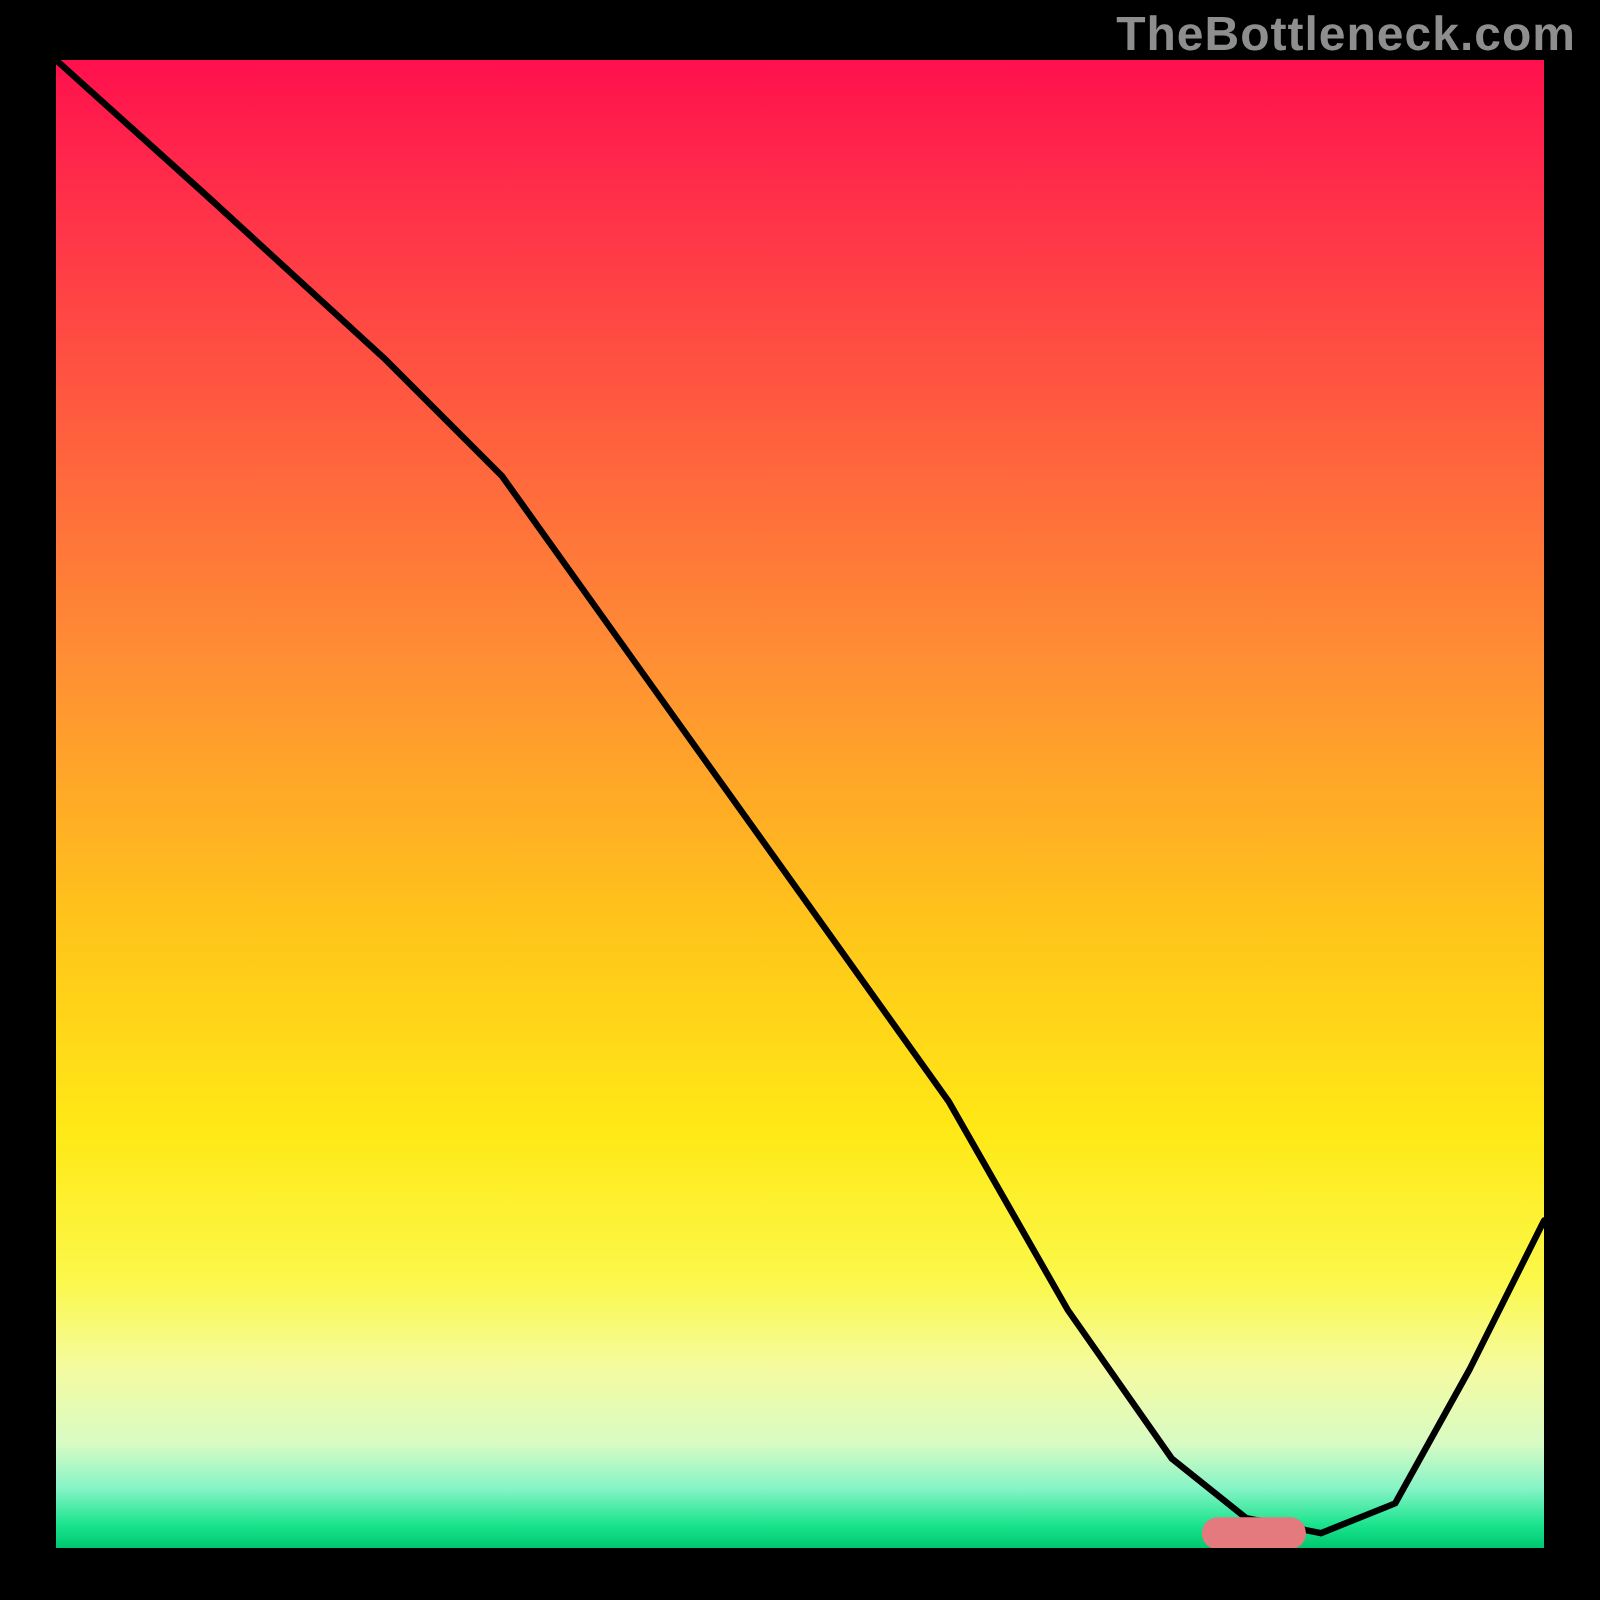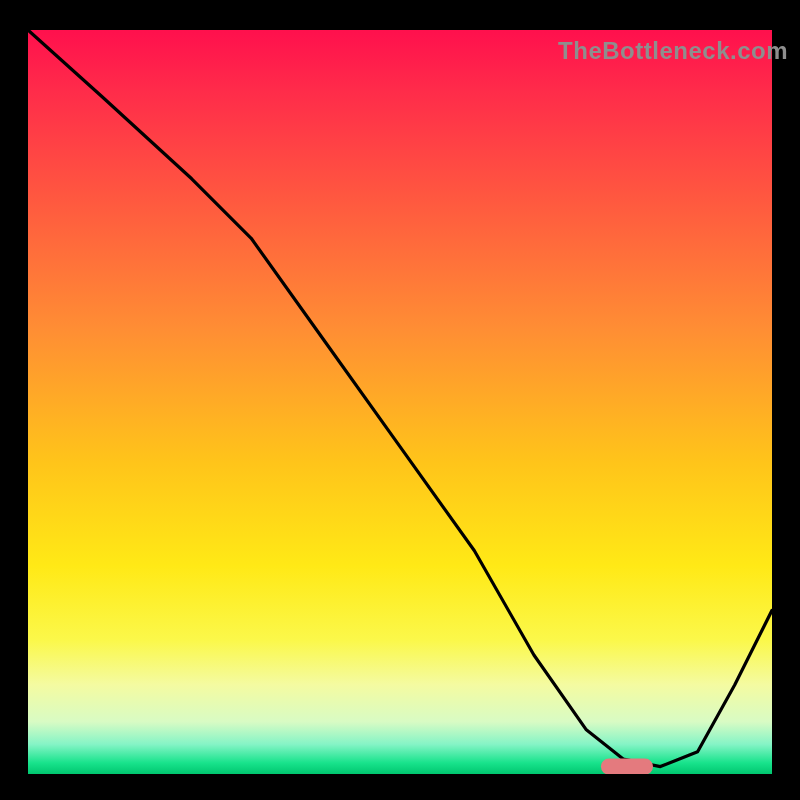--- a/index.html
+++ b/index.html
@@ -21,21 +21,20 @@
   }
   .watermark {
     position: absolute;
     top: 4px;
     right: 12px;
     font-size: 24px;
     font-weight: 600;
     color: #8e8e8e;
     letter-spacing: 0.5px;
     z-index: 50;
-    margin-top: 33px;
   }
   .plot-area {
     position: absolute;
     left: 28px;
     top: 30px;
     width: 744px;
     height: 744px;
     overflow: hidden;
   }
   .gradient-bg {

